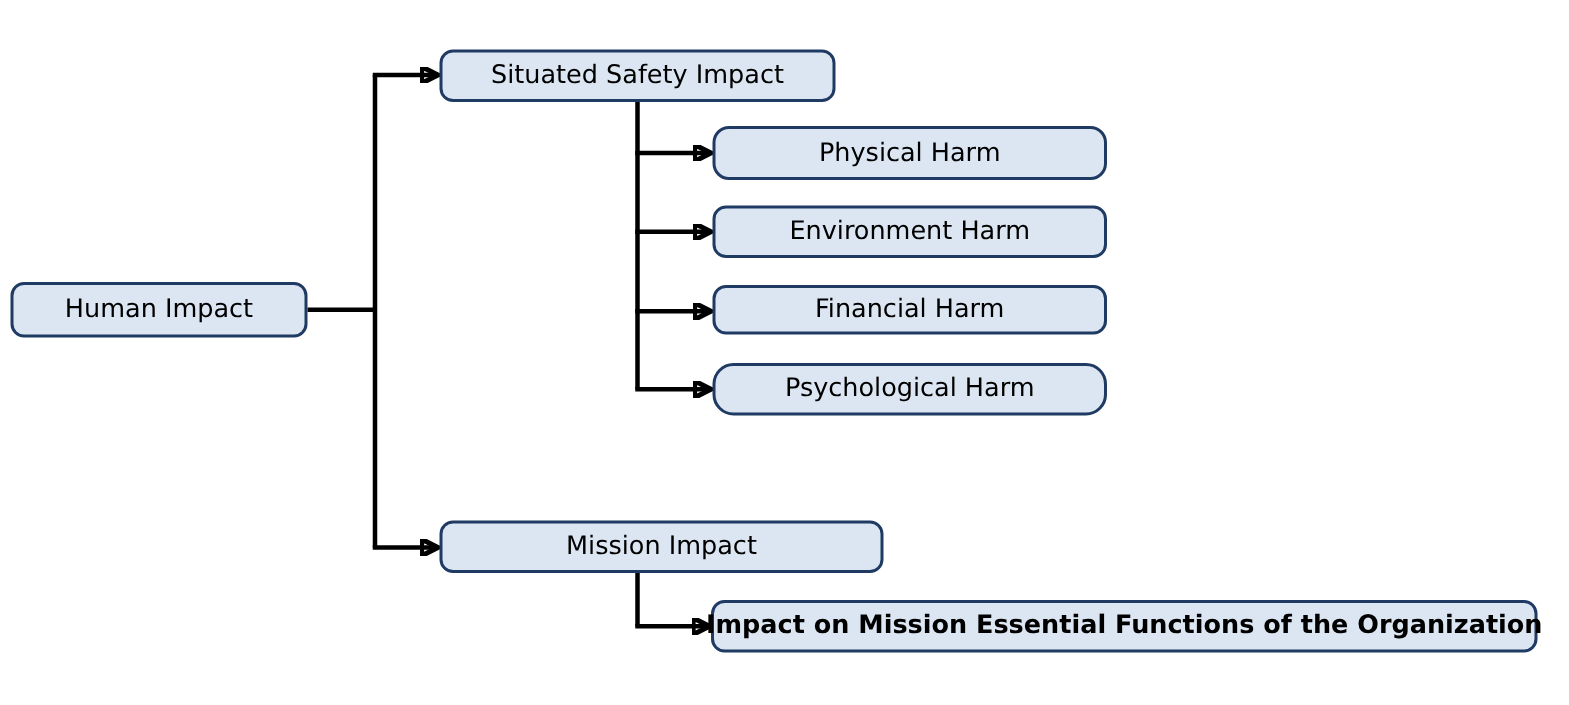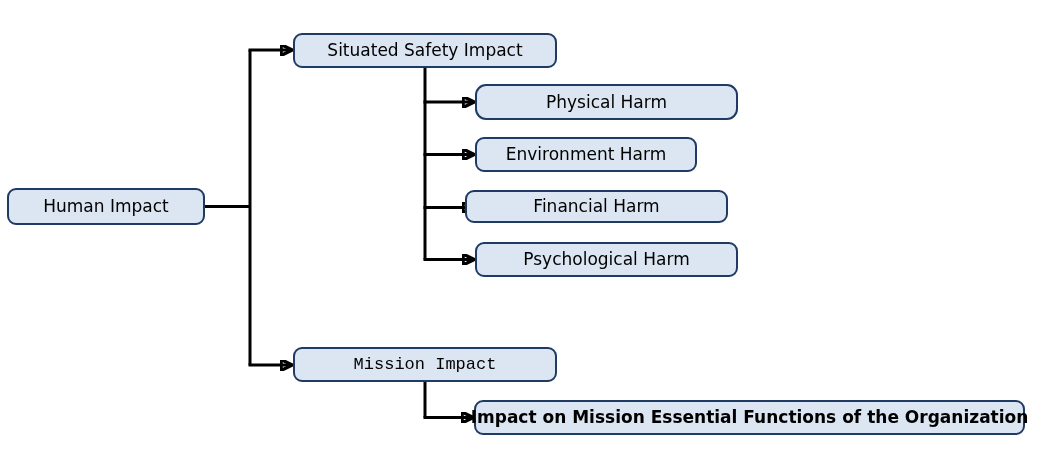--- a/index.html
+++ b/index.html
@@ -41,24 +41,24 @@
     color:var(--text);
     font-size:17px;
     line-height:1;
     white-space:nowrap;
     text-align:center;
   }
   
   .n-human        {left:7px;  top:188px; width:198px; height:37px;}
   .n-situated     {left:293px;top:33px;  width:264px; height:35px;}
   .n-physical     {left:475px;top:84px;  width:263px; height:36px;border-radius:11px;}
-  .n-environment  {left:475px;top:137px; width:222px; height:35px;}
-  .n-financial    {left:465px;top:190px; width:263px; height:33px;}
-  .n-psychological{left:475px;top:242px; width:263px; height:35px;}
-  .n-mission      {left:293px;top:347px; width:264px; height:35px;font-family:Liberation Mono, monospace;}
+  .n-environment  {left:475px;top:137px; width:263px; height:35px;}
+  .n-financial    {left:475px;top:190px; width:263px; height:33px;}
+  .n-psychological{left:475px;top:242px; width:263px; height:35px;border-radius:14px;}
+  .n-mission      {left:293px;top:347px; width:296px; height:35px;}
   .n-functions    {left:474px;top:400px; width:551px; height:35px;font-weight:bold;}
 </style>
 </head>
 <body>
 
 <div class="canvas">
 
   <svg class="connectors" width="1046" height="470" viewBox="0 0 1046 470" aria-hidden="true">
     <defs>
       <marker id="arrow" viewBox="0 0 10 10" refX="9" refY="5" markerWidth="13" markerHeight="11" markerUnits="userSpaceOnUse" orient="auto">

